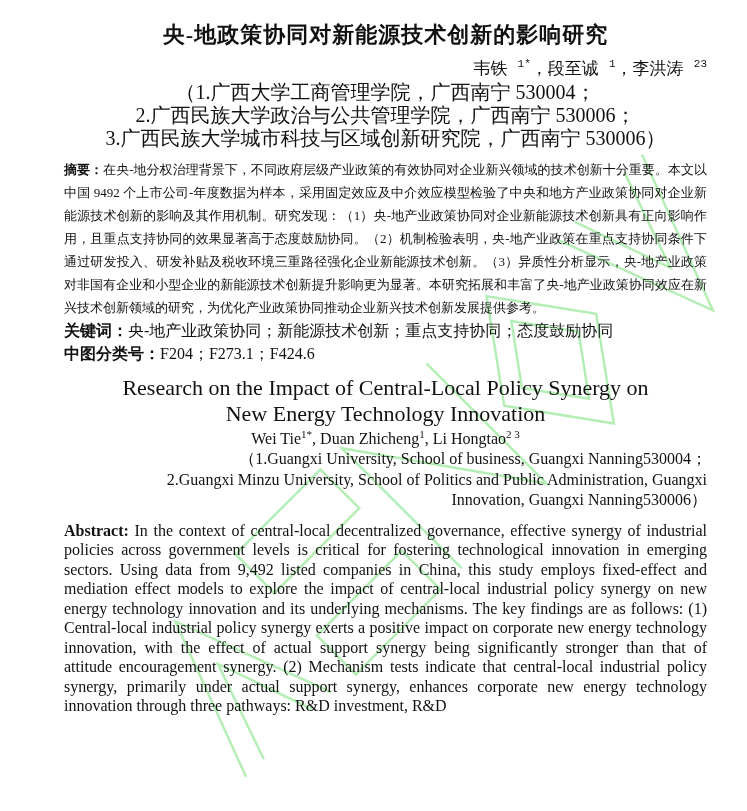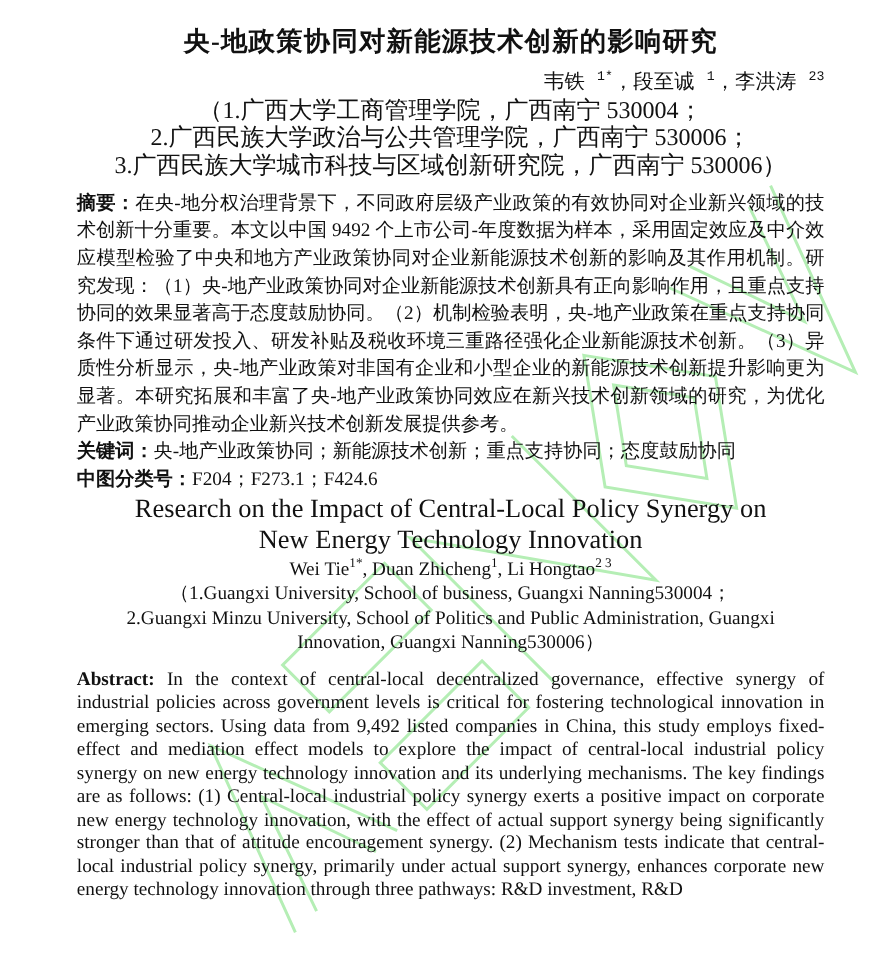--- a/index.html
+++ b/index.html
@@ -1,20 +1,20 @@
 <!DOCTYPE html>
 <html style="--wm: #b5eeb5;"><head>
 <meta charset="utf-8">
 <style>
   html,body { margin:0; padding:0; background:#ffffff; }
   .page {
     position:relative;
     width:747px; height:811px;
     box-sizing:border-box;
-    padding:14px 60px 0 64px;
+    padding:14px 40px 0 64px;
     overflow:hidden;
     background:#ffffff;
     color:#111111;
     font-family:"Liberation Serif","DejaVu Serif",serif;
   }
   .content { position:relative; z-index:1; }
   .watermark {
     position:absolute; left:0; top:0; width:747px; height:811px;
     z-index:0; pointer-events:none;
   }
@@ -22,29 +22,29 @@
     fill:none; stroke:var(--wm,#b5eeb5); stroke-width:2.5px;
   }
   .cn-title {
     font-size:22px; font-weight:bold; text-align:center;
     margin:6px 0 8px 0; line-height:30px; letter-spacing:1px;
   }
   .cn-authors { font-size:17px; text-align:right; line-height:23px;font-family:Liberation Mono, monospace; }
   .affil-line { font-size:20px; text-align:center; line-height:23px; }
   sup { font-size:11px; line-height:0; }
   .cn-abstract {
-    font-size:16px; line-height:23px; text-align:justify;
+    font-size:13px; line-height:23px; text-align:justify;
     margin:8px 0 0 0; text-justify:inter-ideograph;
   }
   .cn-line { font-size:16px; line-height:23px; margin:0; text-align:justify; }
   .label-cn { font-weight:bold; font-family:"Liberation Sans","DejaVu Sans",sans-serif; }
-  .en-block { margin-top:0; }
+  .en-block { margin-top:10px; }
   .en-title { font-size:22px; text-align:center; line-height:26px; }
   .en-authors { font-size:16px; text-align:center; line-height:21px; margin-top:1px; }
-  .en-affil { font-size:16px; text-align:center; line-height:20.5px; }
+  .en-affil { font-size:16px; text-align:right; line-height:20.5px; }
   .en-abstract {
     font-size:16px; line-height:19.5px; text-align:justify; margin:10px 0 0 0;
   }
   .label-en { font-weight:bold; }
 </style>
 </head>
 <body>
 
 <div class="page">
 

